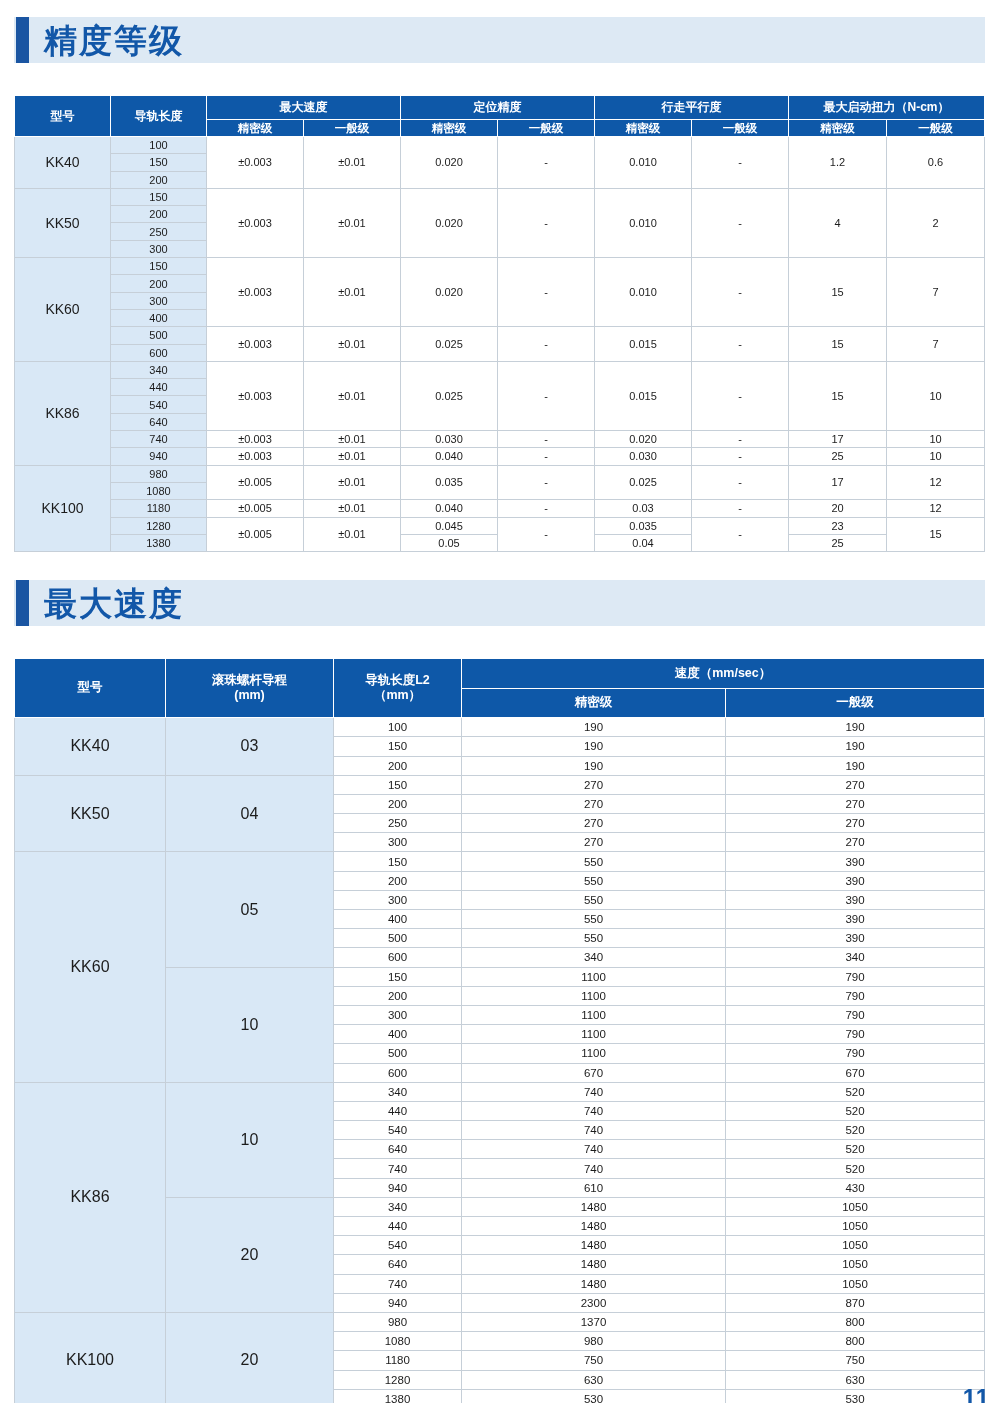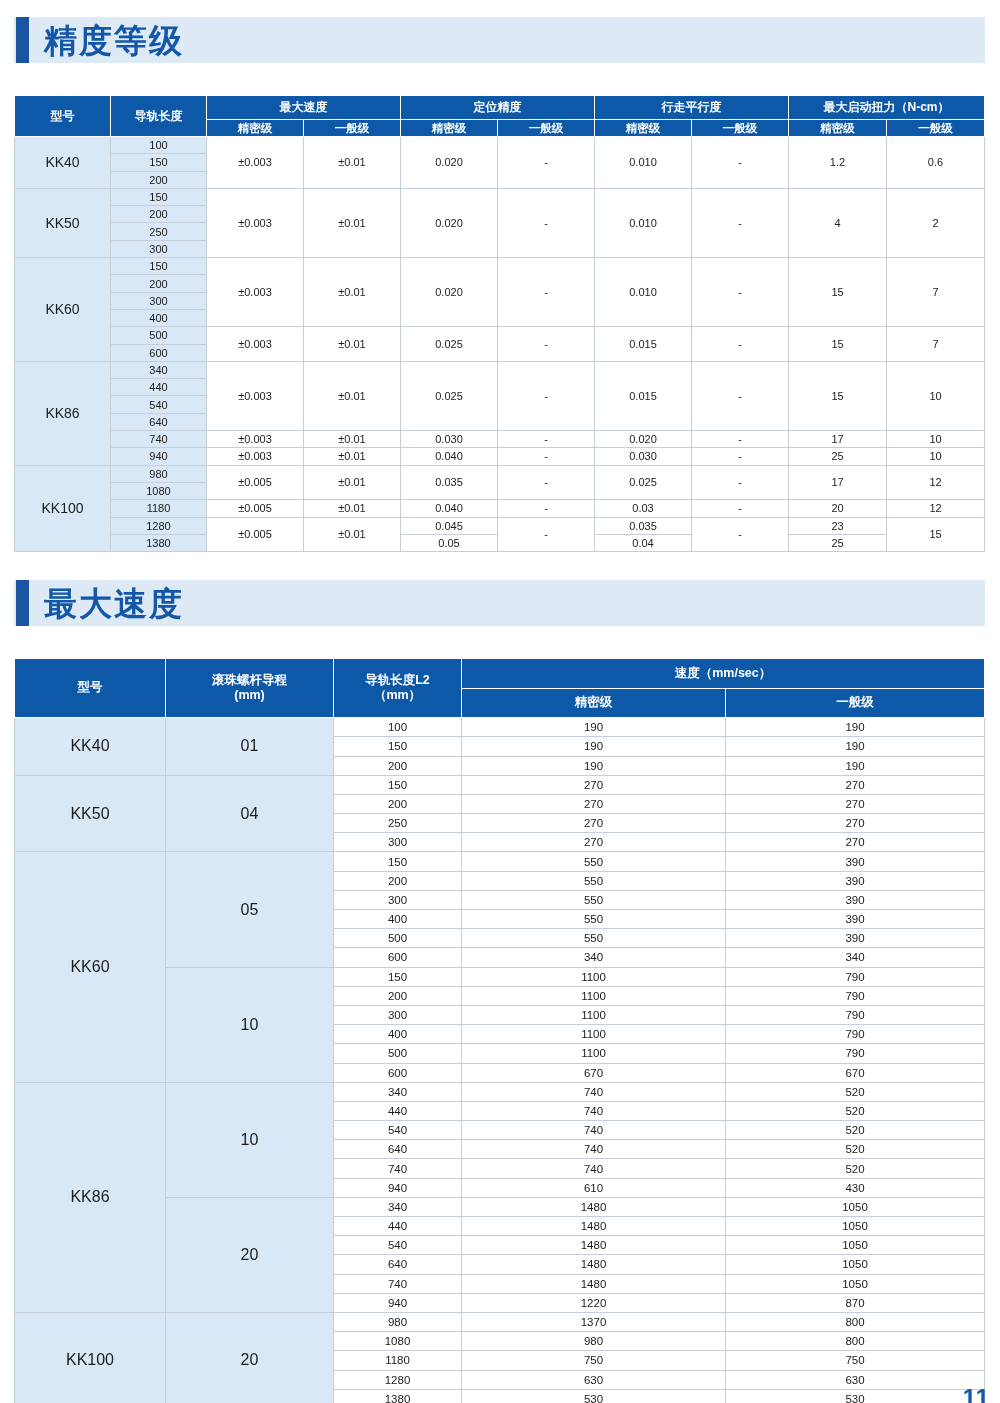--- a/index.html
+++ b/index.html
@@ -269,21 +269,21 @@
           <th colspan="2">速度（mm/sec）</th>
         </tr>
         <tr>
           <th>精密级</th>
           <th>一般级</th>
         </tr>
       </thead>
       <tbody>
           <tr class="grp">
             <td rowspan="3" class="m">KK40</td>
-            <td rowspan="3" class="m">01</td>
+            <td rowspan="3" class="m">03</td>
             <td class="d">100</td>
             <td class="d">190</td>
             <td class="d">190</td>
           </tr>
           <tr>
             <td class="d">150</td>
             <td class="d">190</td>
             <td class="d">190</td>
           </tr>
           <tr>
@@ -429,21 +429,21 @@
             <td class="d">1480</td>
             <td class="d">1050</td>
           </tr>
           <tr>
             <td class="d">740</td>
             <td class="d">1480</td>
             <td class="d">1050</td>
           </tr>
           <tr>
             <td class="d">940</td>
-            <td class="d">1220</td>
+            <td class="d">2300</td>
             <td class="d">870</td>
           </tr>
           <tr class="grp">
             <td rowspan="5" class="m">KK100</td>
             <td rowspan="5" class="m">20</td>
             <td class="d">980</td>
             <td class="d">1370</td>
             <td class="d">800</td>
           </tr>
           <tr>

